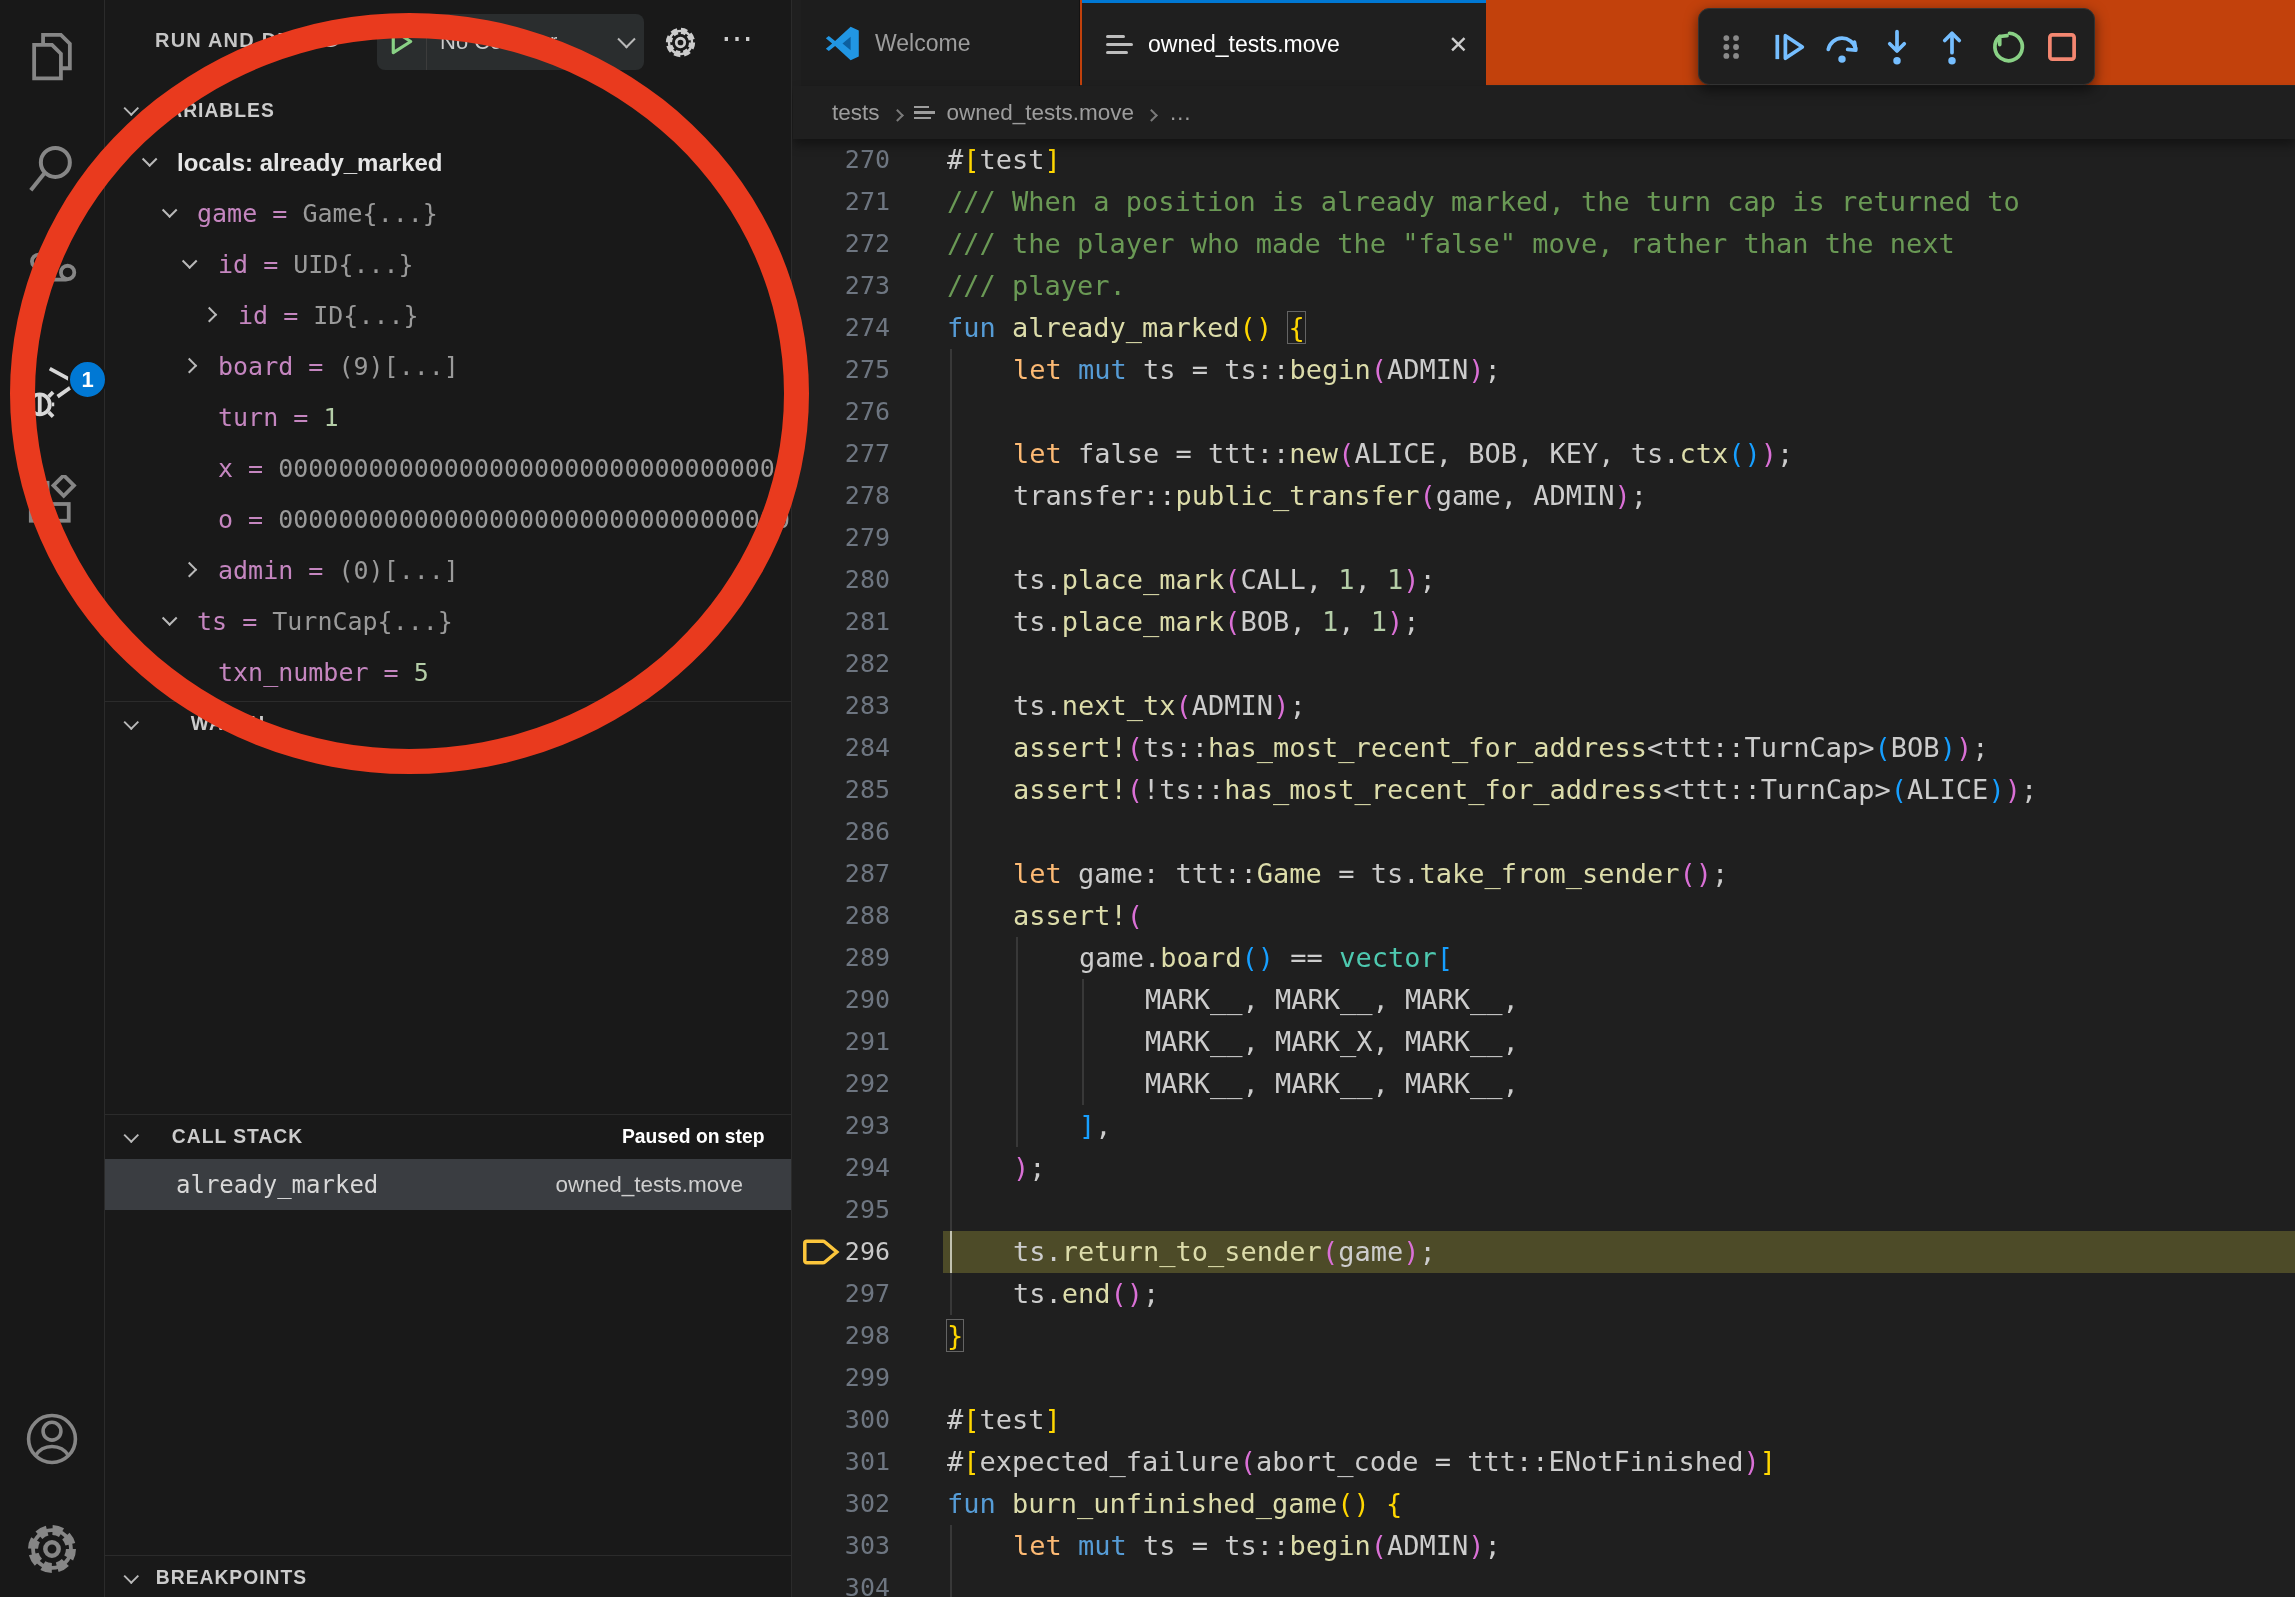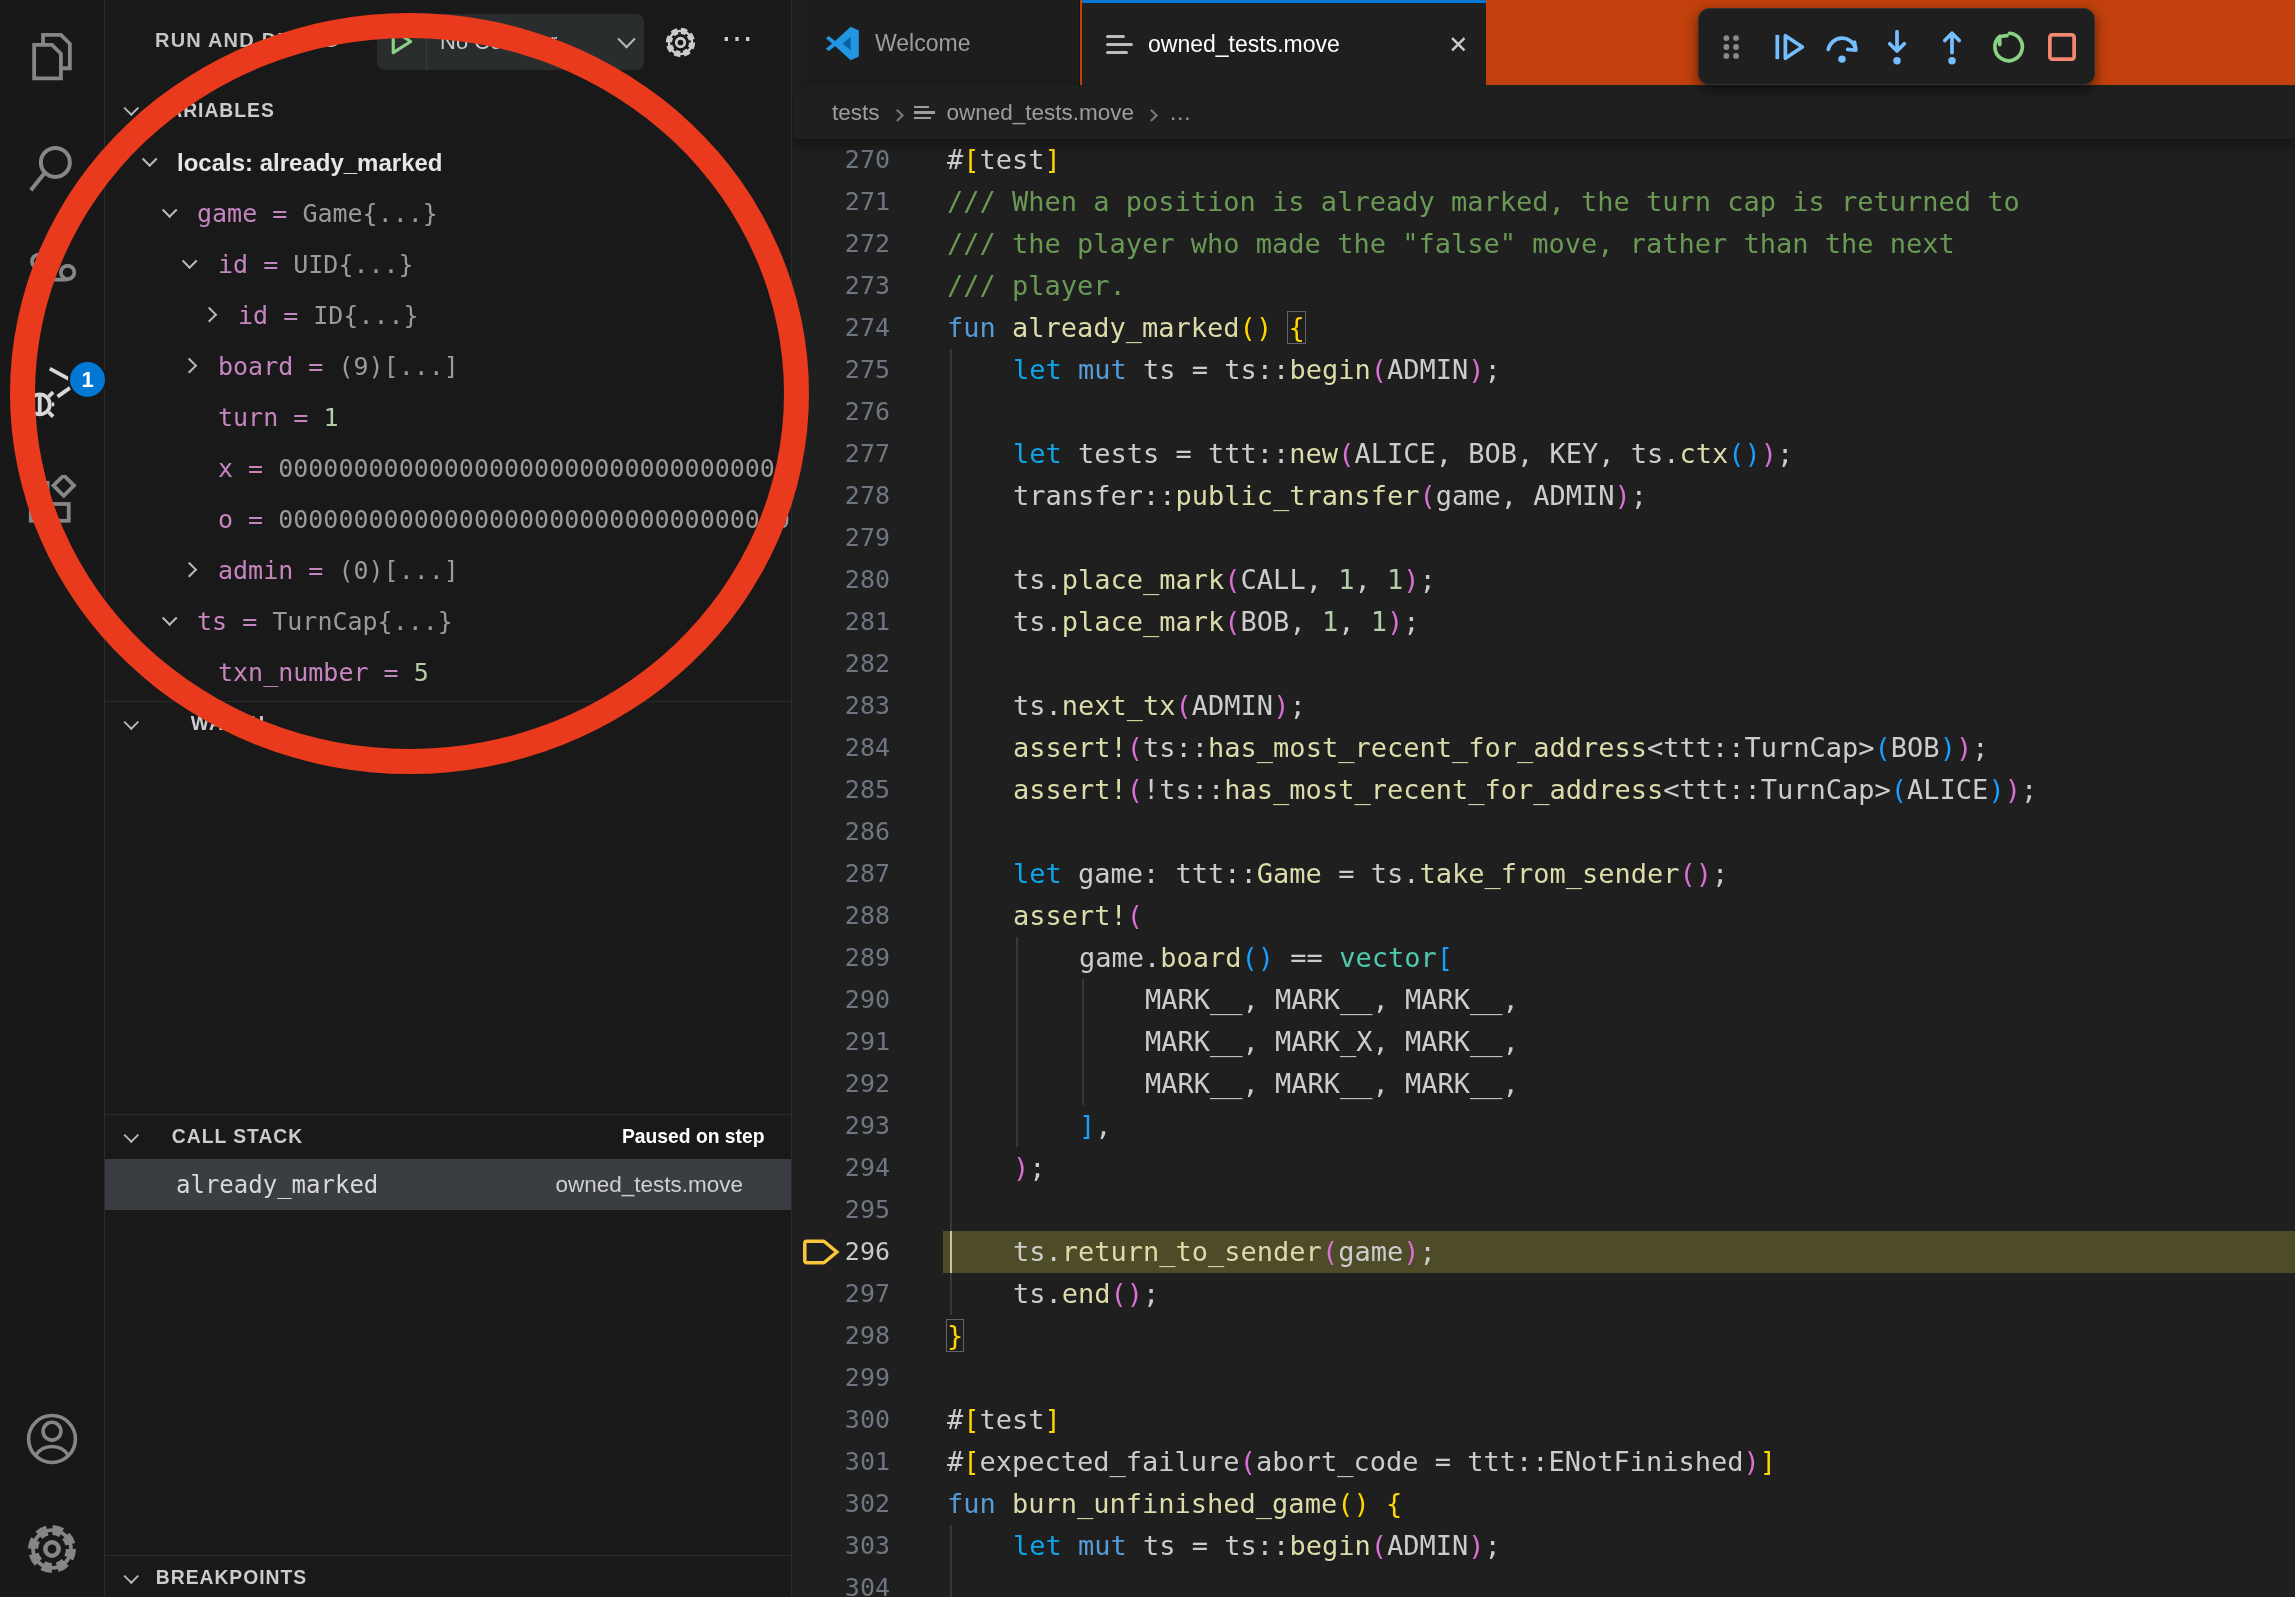--- a/index.html
+++ b/index.html
@@ -112,21 +112,21 @@
     font-size:25px; line-height:42px; }
   .line.current .ln { color:#c9c9c9; }
   .line.current::before { content:""; position:absolute; left:150px; right:0; top:0; bottom:0;
     background:#4d4b28; }
   .codespan { position:absolute; left:154px; top:0; white-space:pre; font-size:27px;
     line-height:42px; }
   .guide { position:absolute; top:0; bottom:0; width:1.6px; background:#383838; }
   .line.current .guide { background:#c2c2b0; }
   .marker { position:absolute; left:9.7px; top:7.2px; width:38px; height:28px; }
   .tk.fg { color:#cccccc; } .tk.cm { color:#6a9955; } .tk.kw { color:#569cd6; }
-  .tk.kc { color:#0ea5e9; } .tk.fn { color:#dcdcaa; } .tk.ty { color:#4ec9b0; }
+  .tk.kc { color:#fdba74; } .tk.fn { color:#dcdcaa; } .tk.ty { color:#4ec9b0; }
   .tk.nu { color:#b5cea8; } .tk.b1 { color:#ffd700; } .tk.b2 { color:#da70d6; }
   .tk.b3 { color:#179fff; }
   .tk.bm { outline:1.6px solid #646464; outline-offset:-0.8px; }
 
   
   .annotation { position:absolute; left:9.7px; top:13px; width:799px; height:761px;
     border:25px solid #e93a1e; border-radius:50%; z-index:60; pointer-events:none; }
 </style>
 </head>
 <body>
@@ -377,21 +377,21 @@
             <span class="codespan" style="left: 220px;"><span class="tk kc">let </span><span class="tk kw">mut </span><span class="tk fg">ts = ts::</span><span class="tk fn">begin</span><span class="tk b2">(</span><span class="tk fg">ADMIN</span><span class="tk b2">)</span><span class="tk fg">;</span></span>
           </div>
           <div class="line">
             <span class="ln">276</span>
             <i class="guide" style="left: 157px;"></i>
             <span class="codespan" style="left: 154px;"></span>
           </div>
           <div class="line">
             <span class="ln">277</span>
             <i class="guide" style="left: 157px;"></i>
-            <span class="codespan" style="left: 220px;"><span class="tk kc">let </span><span class="tk fg">tests = ttt::</span><span class="tk fn">new</span><span class="tk b2">(</span><span class="tk fg">ALICE, BOB, KEY, ts.</span><span class="tk fn">ctx</span><span class="tk b3">(</span><span class="tk b3">)</span><span class="tk b2">)</span><span class="tk fg">;</span></span>
+            <span class="codespan" style="left: 220px;"><span class="tk kc">let </span><span class="tk fg">false = ttt::</span><span class="tk fn">new</span><span class="tk b2">(</span><span class="tk fg">ALICE, BOB, KEY, ts.</span><span class="tk fn">ctx</span><span class="tk b3">(</span><span class="tk b3">)</span><span class="tk b2">)</span><span class="tk fg">;</span></span>
           </div>
           <div class="line">
             <span class="ln">278</span>
             <i class="guide" style="left: 157px;"></i>
             <span class="codespan" style="left: 220px;"><span class="tk fg">transfer::</span><span class="tk fn">public_transfer</span><span class="tk b2">(</span><span class="tk fg">game, ADMIN</span><span class="tk b2">)</span><span class="tk fg">;</span></span>
           </div>
           <div class="line">
             <span class="ln">279</span>
             <i class="guide" style="left: 157px;"></i>
             <span class="codespan" style="left: 154px;"></span>

